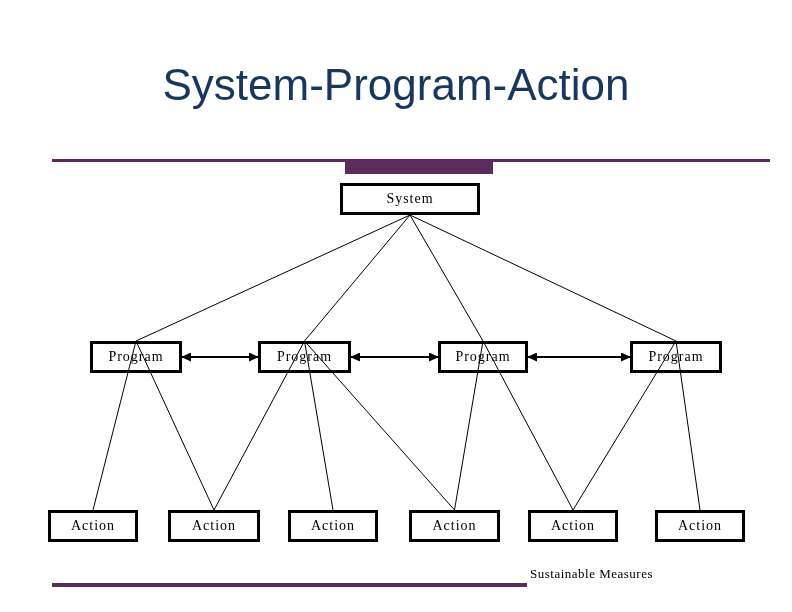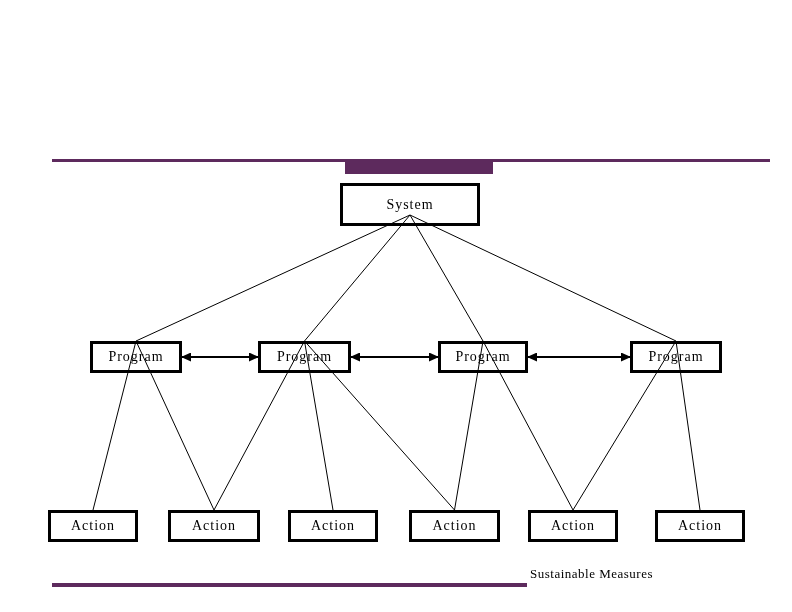--- a/index.html
+++ b/index.html
@@ -67,20 +67,21 @@
     letter-spacing: 0.5px;
     color: #000000;
     white-space: nowrap;
   }
 </style>
 </head>
 <body>
 
 <div id="slide">
 
+  <div id="slide-title">System-Program-Action</div>
 
   <div id="title-rule" class="rule"></div>
   <div id="title-accent-bar" class="rule"></div>
 
   <svg id="connector-layer" viewBox="0 0 792 612" xmlns="http://www.w3.org/2000/svg">
     <defs>
       <marker id="arrowEnd" markerWidth="11" markerHeight="10" refX="9" refY="4.5" orient="auto" markerUnits="userSpaceOnUse">
         <path d="M0,0 L10,4.5 L0,9 Z" fill="#000000"></path>
       </marker>
       <marker id="arrowStart" markerWidth="11" markerHeight="10" refX="1" refY="4.5" orient="auto" markerUnits="userSpaceOnUse">
@@ -100,21 +101,21 @@
         <line x1="483" y1="341" x2="454.5" y2="510" stroke="#000000" stroke-width="1"></line>
         <line x1="483" y1="341" x2="573" y2="510" stroke="#000000" stroke-width="1"></line>
         <line x1="676" y1="341" x2="573" y2="510" stroke="#000000" stroke-width="1"></line>
         <line x1="676" y1="341" x2="700" y2="510" stroke="#000000" stroke-width="1"></line>
         <line x1="182" y1="357" x2="258" y2="357" stroke="#000000" stroke-width="2" marker-start="url(#arrowStart)" marker-end="url(#arrowEnd)"></line>
         <line x1="351" y1="357" x2="438" y2="357" stroke="#000000" stroke-width="2" marker-start="url(#arrowStart)" marker-end="url(#arrowEnd)"></line>
         <line x1="528" y1="357" x2="630" y2="357" stroke="#000000" stroke-width="2" marker-start="url(#arrowStart)" marker-end="url(#arrowEnd)"></line>
       </g>
   </svg>
 
-  <div class="node" style="left: 340px; top: 183px; width: 140px; height: 43px;">
+  <div class="node" style="left: 340px; top: 183px; width: 140px; height: 32px;">
       <span class="node-label">System</span>
     </div>
   <div class="node" style="left: 90px; top: 341px; width: 92px; height: 32px;">
       <span class="node-label">Program</span>
     </div>
   <div class="node" style="left: 258px; top: 341px; width: 93px; height: 32px;">
       <span class="node-label">Program</span>
     </div>
   <div class="node" style="left: 438px; top: 341px; width: 90px; height: 32px;">
       <span class="node-label">Program</span>

